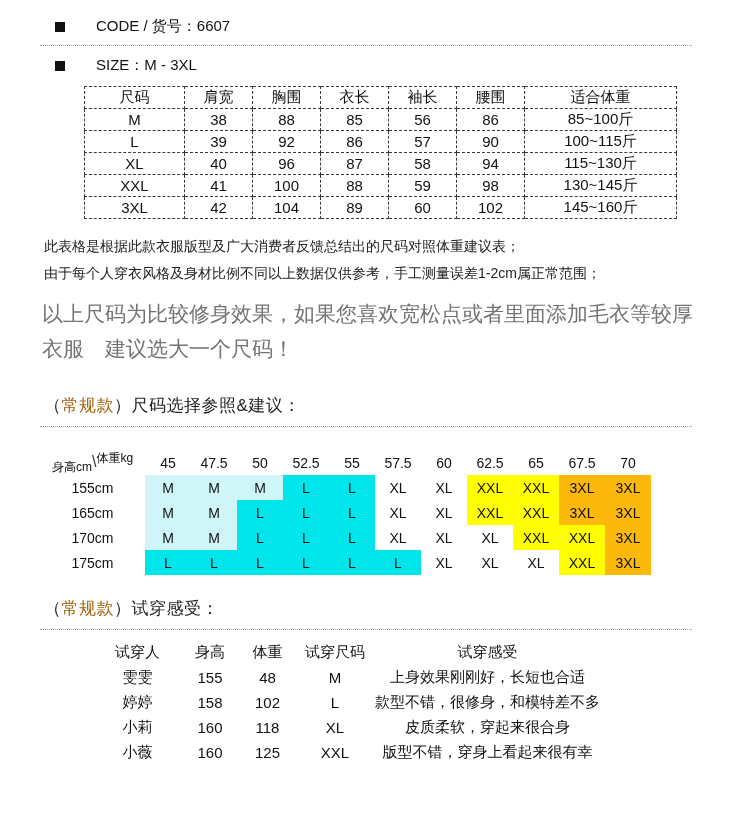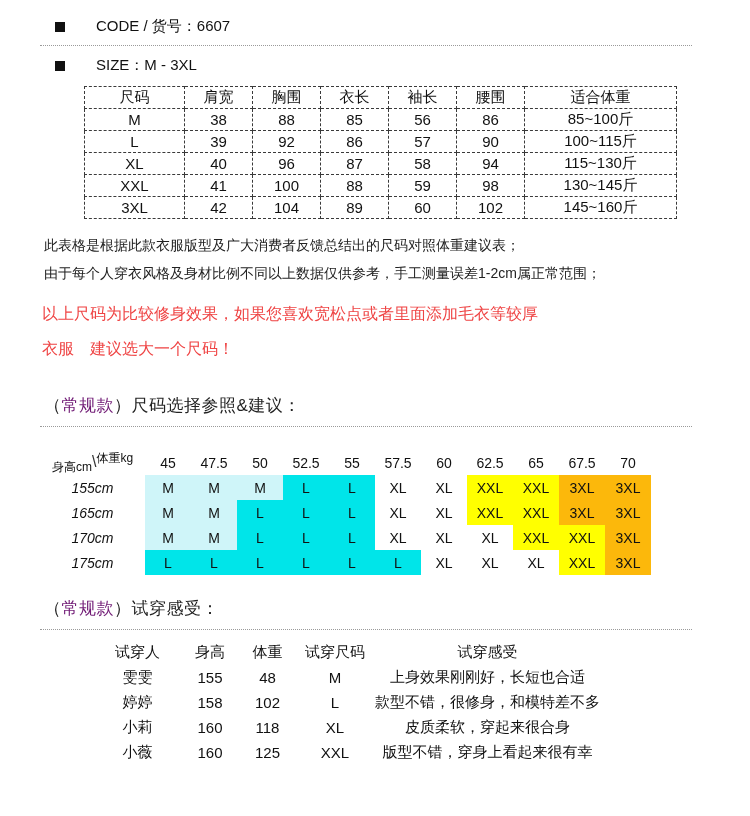--- a/index.html
+++ b/index.html
@@ -11,30 +11,30 @@
   .hdr-row.code{padding-top:17px;}
   .hdr-row.size{margin-top:10px;}
   .sq{display:inline-block;width:10px;height:10px;background:#111;margin-right:13px;flex:0 0 auto;}
   .dot{margin:9px 0 0 40px;width:652px;height:0;border-top:1px dotted #9a9a9a;}
   .size-table{border-collapse:collapse;table-layout:fixed;width:592px;margin:11px 0 16px 84px;}
   .size-table th,.size-table td{
     border:1px dashed #3a3a3a;text-align:center;vertical-align:middle;
     font-size:15px;font-weight:400;height:21px;padding:0;white-space:nowrap;color:#111;
   }
   .note{margin:0 0 0 44px;font-size:14px;line-height:20px;color:#222;}
-  .note.first{margin-top:17px;font-family:Liberation Serif, serif;}
+  .note.first{margin-top:17px;}
   .note.second{margin-top:7px;}
-  .warning{margin:13px 0 4px 42px;font-size:16px;line-height:35px;color:#ef4444;}
+  .warning{margin:13px 0 4px 42px;font-size:21px;line-height:35px;color:#737373;}
   .sec{margin:28px 0 0 44px;font-size:17px;color:#222;letter-spacing:0.5px;}
-  .sec .tag{color:#701a75;}
+  .sec .tag{color:#a16207;}
   .sec.second{margin-top:22px;}
   .matrix{border-collapse:collapse;table-layout:fixed;margin:23px 0 0 40px;}
   .matrix th,.matrix td{padding:0;text-align:center;vertical-align:middle;font-weight:400;
     font-size:14px;height:25px;white-space:nowrap;color:#111;}
-  .matrix .rowlabel{font-size:14px;font-style:italic;}
+  .matrix .rowlabel{font-size:14px;}
   .matrix .wt{font-size:14px;height:22px;}
   .matrix td[data-zone="pale"]{background:#cff5f9;}
   .matrix td[data-zone="cyan"]{background:#00e5e9;}
   .matrix td[data-zone="white"]{background:transparent;}
   .matrix td[data-zone="yellow"]{background:#ffff00;}
   .matrix td[data-zone="orange"]{background:#fcb80b;}
   .corner{white-space:nowrap;text-align:left;padding-left:20px;}
   .corner .cl{font-size:12px;position:relative;top:4px;}
   .corner .cs{font-size:16px;color:#333;}
   .corner .cr{font-size:12px;position:relative;top:-5px;}

